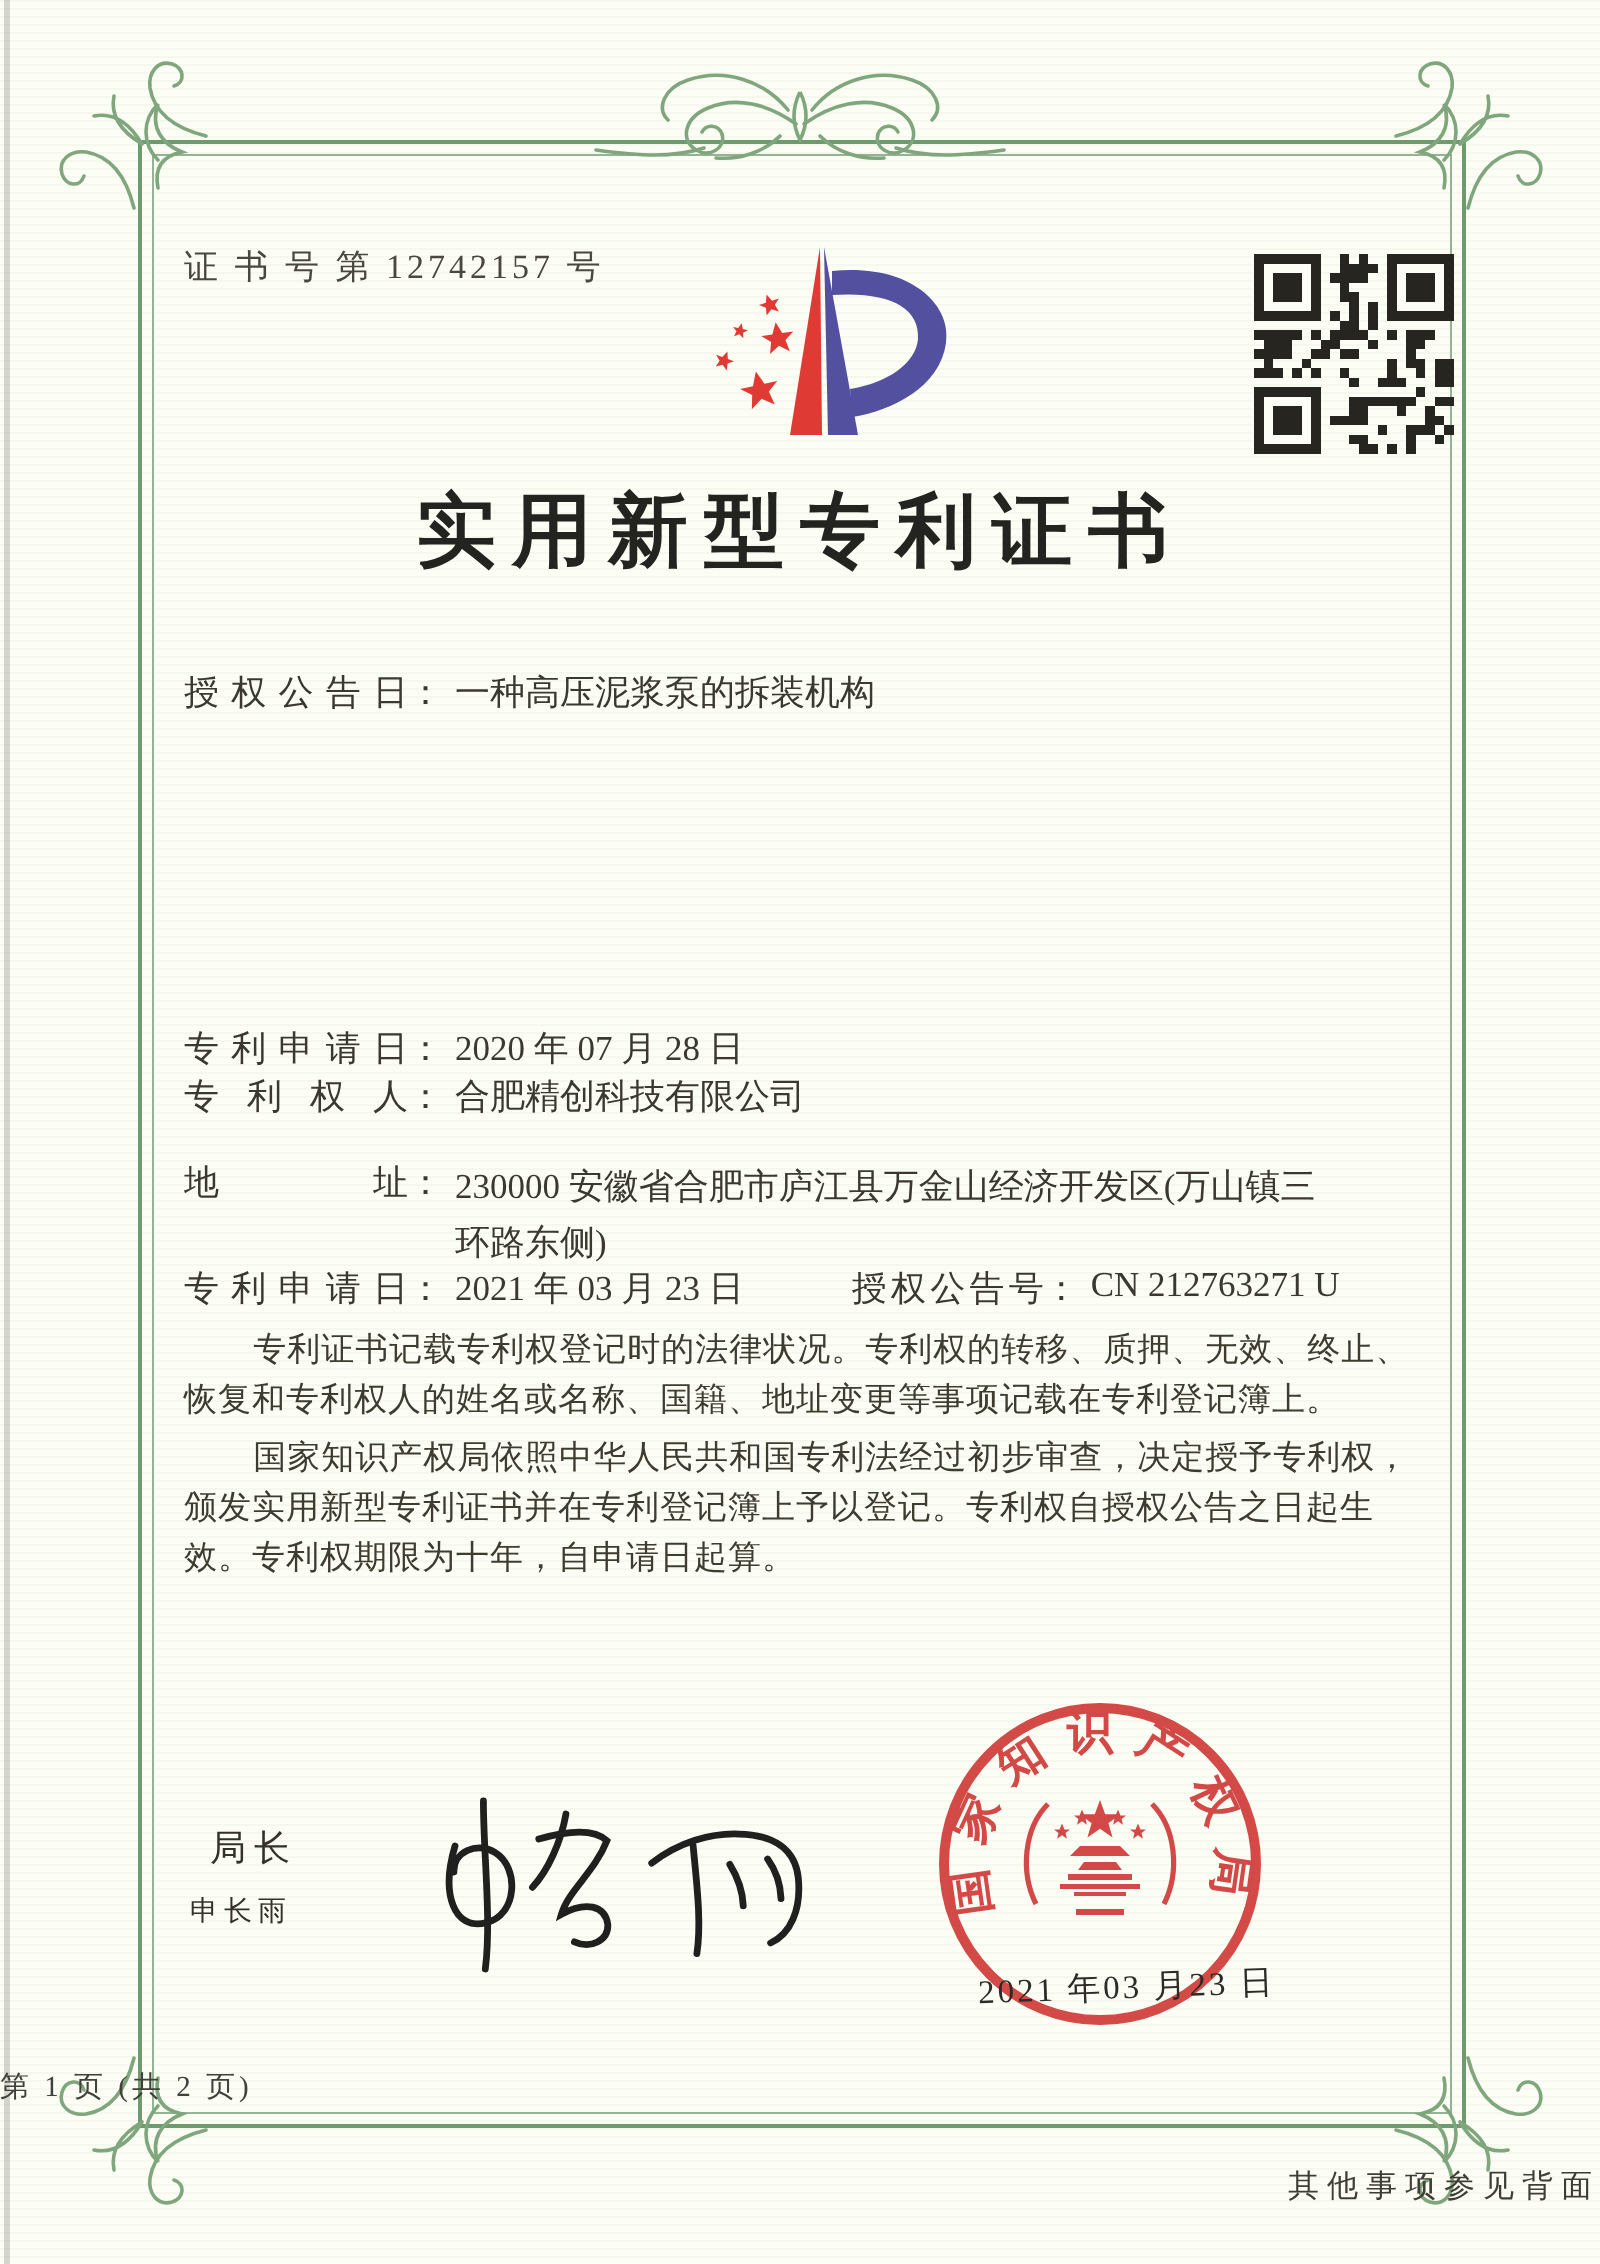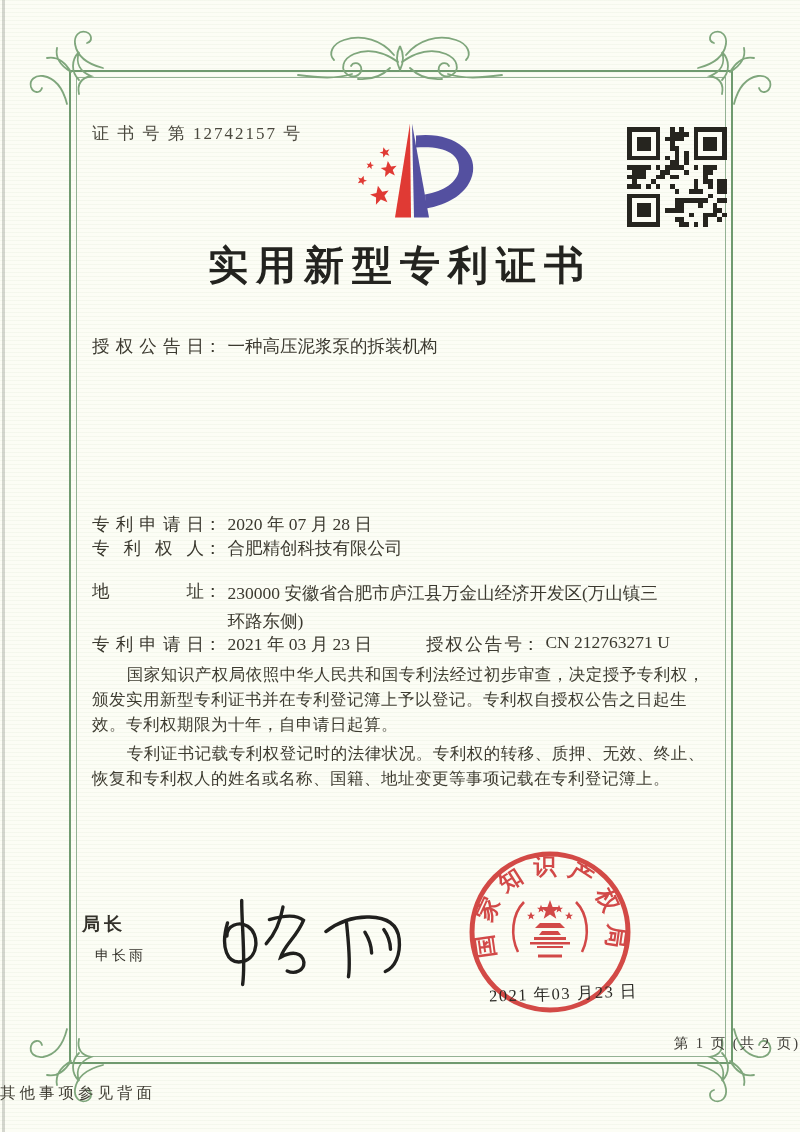--- a/index.html
+++ b/index.html
@@ -39,33 +39,33 @@
   .colon{vertical-align:top;}
   .val{margin-left:6px;vertical-align:top;}
   .val-wrap{display:inline-block;width:442px;line-height:1.6;letter-spacing:0;}
   .grant2{margin-left:54px;margin-top:28px;}
   .grant2 .lbl{width:96px;}
 
   .paras{position:absolute;left:92px;top:662px;width:624px;
     font-size:16.5px;line-height:25px;color:#3e3c31;letter-spacing:0.5px;}
   .paras p{margin:0 0 4px 0;text-indent:2.1em;}
 
-  .sig-title{position:absolute;left:82px;top:912px;font-size:18px;
-    letter-spacing:4px;color:#33312a;font-weight:bold;}
+  .sig-title{position:absolute;left:105px;top:912px;font-size:18px;
+    letter-spacing:4px;color:#33312a;}
   .sig-name{position:absolute;left:95px;top:947px;font-size:14px;
     letter-spacing:3px;color:#33312a;}
   .sig-hand{position:absolute;left:198px;top:886px;transform:rotate(-2deg);}
 
   .seal{position:absolute;left:464px;top:846px;opacity:.92;}
   .seal-date{position:absolute;left:489px;top:983px;font-size:16.5px;
     letter-spacing:1.5px;color:#2c2b26;transform:rotate(-2deg);z-index:5;}
 
-  .page-num{position:absolute;left:0;top:1034px;width:100%;text-align:right;
+  .page-num{position:absolute;left:0;top:1034px;width:100%;text-align:left;
     font-size:14.5px;letter-spacing:2px;color:#42403a;}
-  .back-note{position:absolute;left:0;top:1083px;width:100%;text-align:left;
+  .back-note{position:absolute;left:0;top:1083px;width:100%;text-align:right;
     font-size:15.5px;letter-spacing:4px;color:#403e34;}
 </style>
 </head>
 <body>
 
 <div class="page">
   <div class="scan-edge"></div>
 
   <div class="frame-outer"></div>
   <div class="frame-inner"></div>
@@ -242,22 +242,22 @@
     <span class="lbl">专利权人</span><span class="colon">：</span><span class="val">合肥精创科技有限公司</span>
   </div>
   <div class="row" style="top:579px">
     <span class="lbl">地址</span><span class="colon">：</span><span class="val val-wrap">230000  安徽省合肥市庐江县万金山经济开发区(万山镇三环路东侧)</span>
   </div>
   <div class="row" style="top:632px">
     <span class="lbl">专利申请日</span><span class="colon">：</span><span class="val">2021 年 03 月 23 日</span><span class="grant2"><span class="lbl">授权公告号</span><span class="colon">：</span><span class="val">CN 212763271 U</span></span>
   </div>
 
   <div class="paras">
+    <p>专利证书记载专利权登记时的法律状况。专利权的转移、质押、无效、终止、恢复和专利权人的姓名或名称、国籍、地址变更等事项记载在专利登记簿上。</p>
     <p>国家知识产权局依照中华人民共和国专利法经过初步审查，决定授予专利权，颁发实用新型专利证书并在专利登记簿上予以登记。专利权自授权公告之日起生效。专利权期限为十年，自申请日起算。</p>
-    <p>专利证书记载专利权登记时的法律状况。专利权的转移、质押、无效、终止、恢复和专利权人的姓名或名称、国籍、地址变更等事项记载在专利登记簿上。</p>
   </div>
 
   <div class="sig-title">局长</div>
   <div class="sig-name">申长雨</div>
   <svg class="sig-hand" width="230" height="100" viewBox="0 0 230 100" fill="none" stroke="#20201e" stroke-width="3.4" stroke-linecap="round">
     <path d="M30 34 C 22 58 28 76 44 73 C 60 70 62 46 50 38 C 41 32 29 37 29 47"></path>
     <path d="M45 12 C 44 36 47 72 43 96"></path>
     <path d="M86 20 C 83 34 76 48 68 56"></path>
     <path d="M72 32 C 88 28 100 28 106 34 C 99 50 86 58 82 70 C 94 64 104 66 105 76 C 105 84 96 88 88 84"></path>
     <path d="M128 46 C 142 36 158 32 172 33 C 190 34 200 42 201 56 C 202 72 196 84 186 88"></path>

